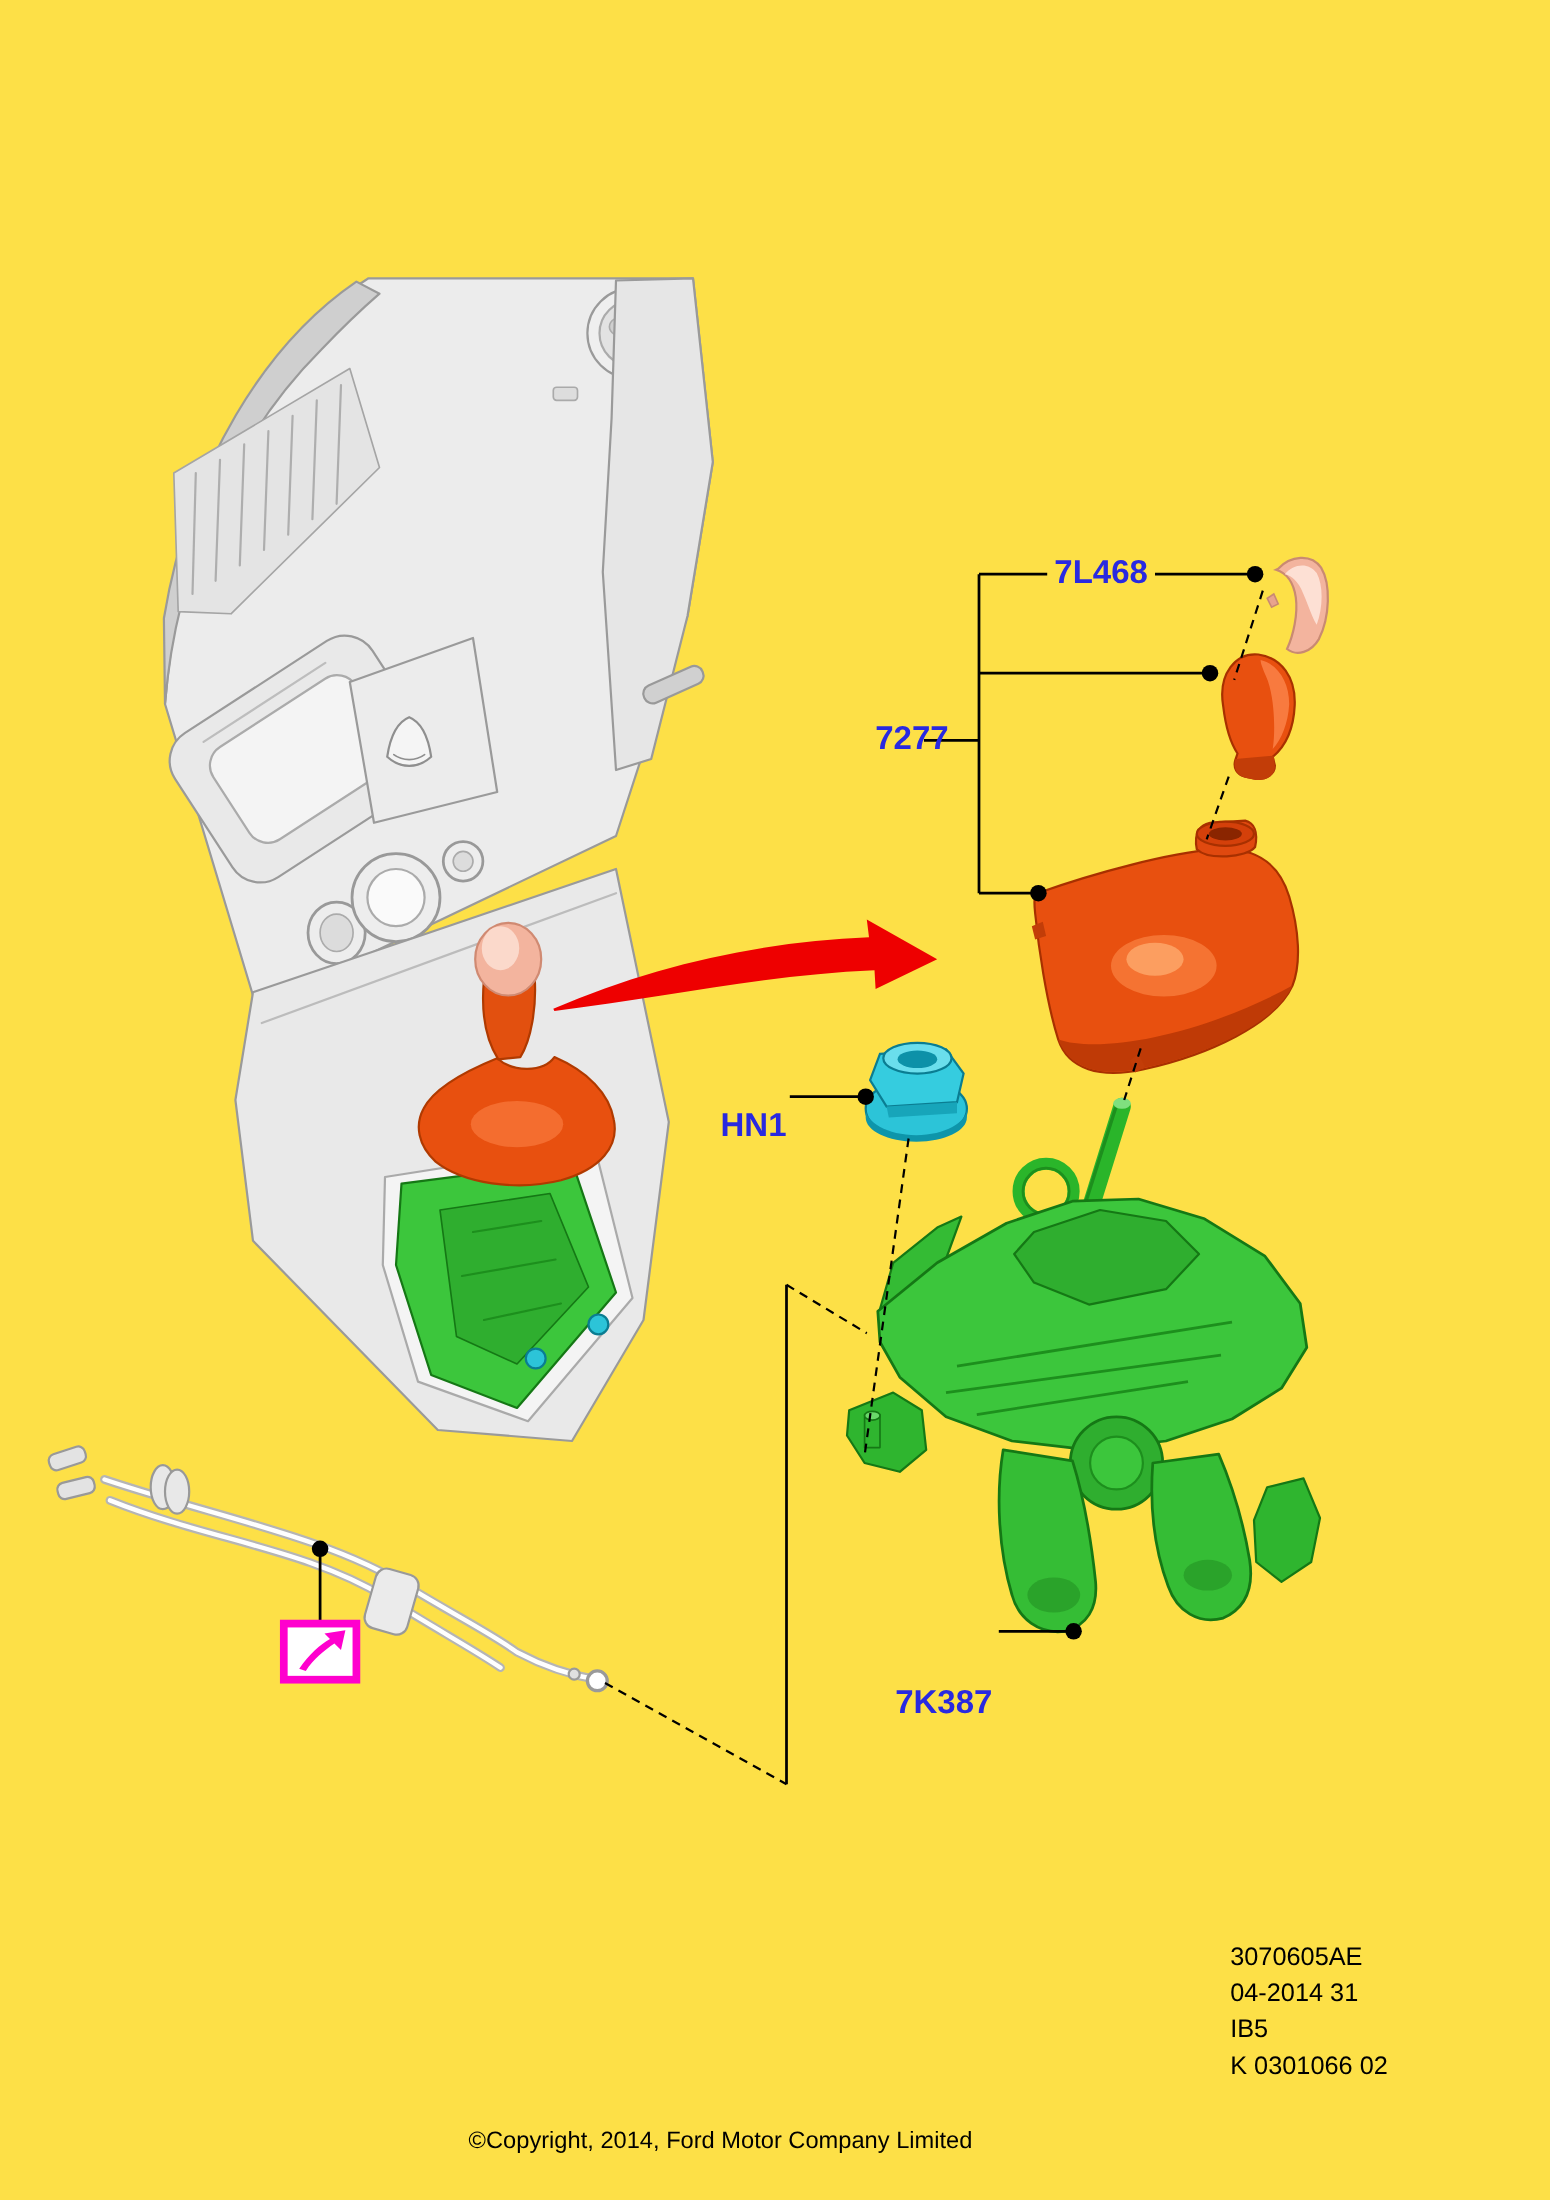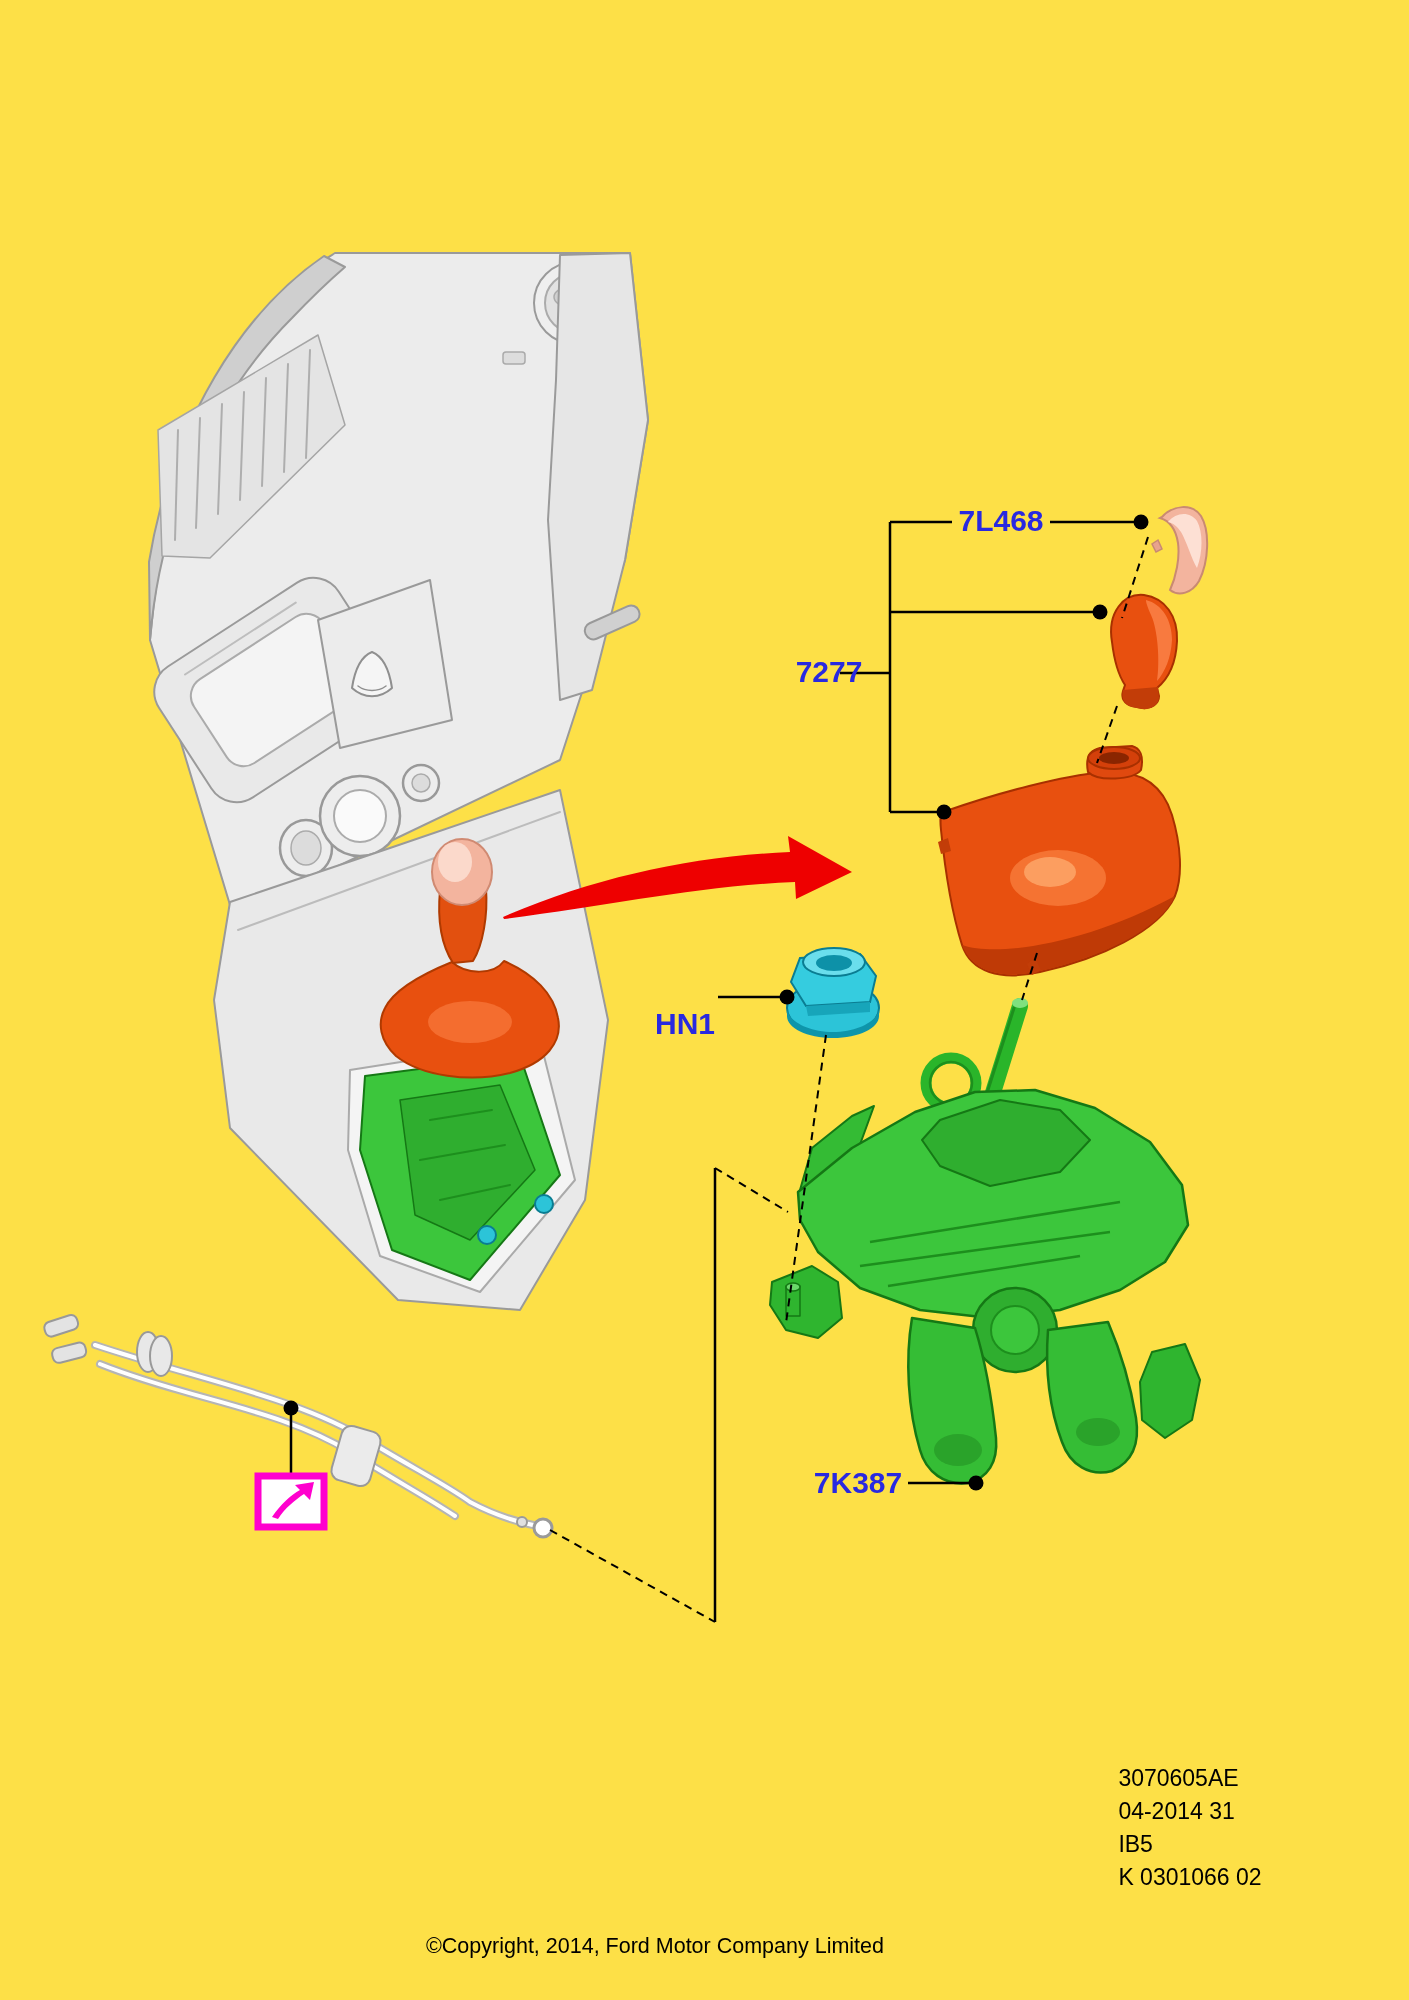--- a/index.html
+++ b/index.html
@@ -261,21 +261,21 @@
              C 295 1500 285 1508 278 1519 Z" style="fill:var(--marker-magenta,#ff00ce)"></path>
   </g>
 </svg>
 
 <div class="part-label" style="left:1001px; top:521px;">7L468</div>
 
 <div class="part-label" style="left:829px; top:672px;">7277</div>
 
 <div class="part-label" style="left:685px; top:1024px;">HN1</div>
 
-<div class="part-label" style="left:858px; top:1483px;">7K387</div>
+<div class="part-label" style="left:858px; top:1548px;">7K387</div>
 
 <div class="doc-block">
   <div>3070605AE</div>
   <div>04-2014 31</div>
   <div>IB5</div>
   <div>K 0301066 02</div>
 </div>
 
 <div class="copyright">©Copyright, 2014, Ford Motor Company Limited</div>
 

